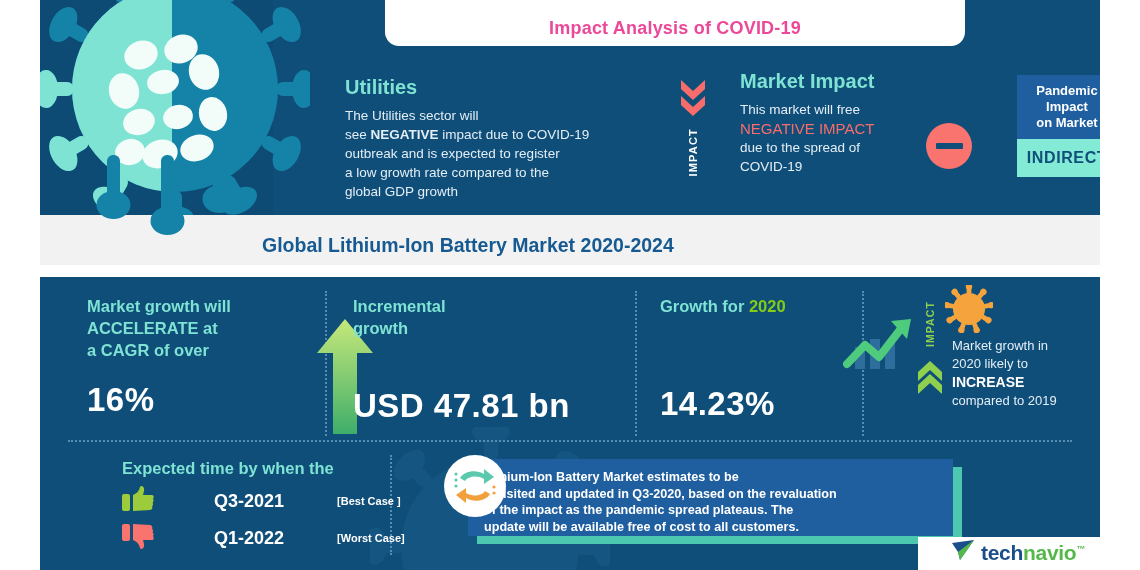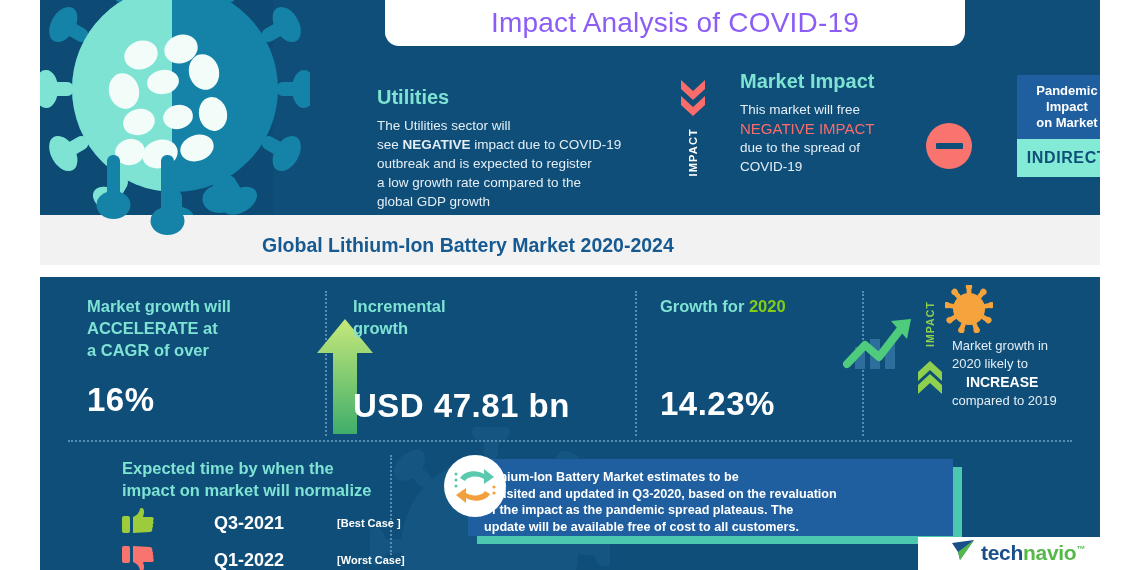--- a/index.html
+++ b/index.html
@@ -37,29 +37,29 @@
   .title-pill {
     position: absolute;
     left: 345px; top: -22px;
     width: 580px; height: 68px;
     background: #ffffff;
     border-radius: 0 0 14px 14px;
     display: flex; align-items: flex-end; justify-content: center;
     padding-bottom: 7px;
   }
   .title-pill .t {
-    color: #8b5cf6;
-    font-size: 28px;
-    font-weight: normal;
+    color: #ec4899;
+    font-size: 18px;
+    font-weight: bold;
     letter-spacing: .2px;
   }
 
   
   .col-utilities {
-    position: absolute; left: 305px; top: 86px; width: 320px; margin-left: 32px;
+    position: absolute; left: 305px; top: 76px; width: 320px;
   }
   .col-impact {
     position: absolute; left: 700px; top: 70px; width: 215px;
   }
   .sec-head {
     color: #7fe3d4;
     font-size: 20px;
     font-weight: bold;
     margin-bottom: 7px;
   }
@@ -189,21 +189,21 @@
     color: #8fd14f;
     font-size: 10.5px;
     font-weight: bold;
     letter-spacing: 1.1px;
     margin-bottom: 5px;
   }
   .impact4-text {
     position: absolute; left: 912px; top: 60px; width: 160px;
     color: #e3eef5; font-size: 13px; line-height: 18px;
   }
-  .impact4-text b { color: #ffffff; font-size: 14px; margin-left: 14px; }
+  .impact4-text b { color: #ffffff; font-size: 14px; }
 
   
   .bottom-left { position: absolute; left: 82px; top: 180px; width: 320px; }
   .bottom-left .bl-head {
     color: #7fe3d4; font-size: 16.5px; font-weight: bold; line-height: 22px;
   }
   .case-row { display: flex; align-items: center; margin-top: 7px; gap: 47px; }
   .case-row .lbl {
     color: #ffffff; font-size: 18px; font-weight: bold; margin-left: 13px;
   }
@@ -574,21 +574,20 @@
     <div class="impact4-text">
       <div>Market growth in</div>
       <div>2020 likely to</div>
       <div><b>INCREASE</b></div>
       <div>compared to 2019</div>
     </div>
 
     <div class="bottom-left">
       <div class="bl-head">
         <div>Expected time by when the</div>
-        <div>impact on market will normalize</div>
       </div>
 
       <div class="case-row">
         <span>
           <svg width="32" height="26" viewBox="0 0 32 26" xmlns="http://www.w3.org/2000/svg">
             <rect x="0" y="8" width="8" height="17" rx="2" fill="#9ccc3c"></rect>
             <path d="M11 25 L11 9 C11 9 17 7 18 1 C18.5 -1 23 0 22 5 L21 9 L30 9 C32 9 32 12 31 13 C32 14 31.5 16 30.5 16.5 C31.5 17.5 31 19.5 30 20 C31 21 30 24 28 24 Z" fill="#9ccc3c"></path>
           </svg>
         </span>
         <span class="lbl">Q3-2021</span>

